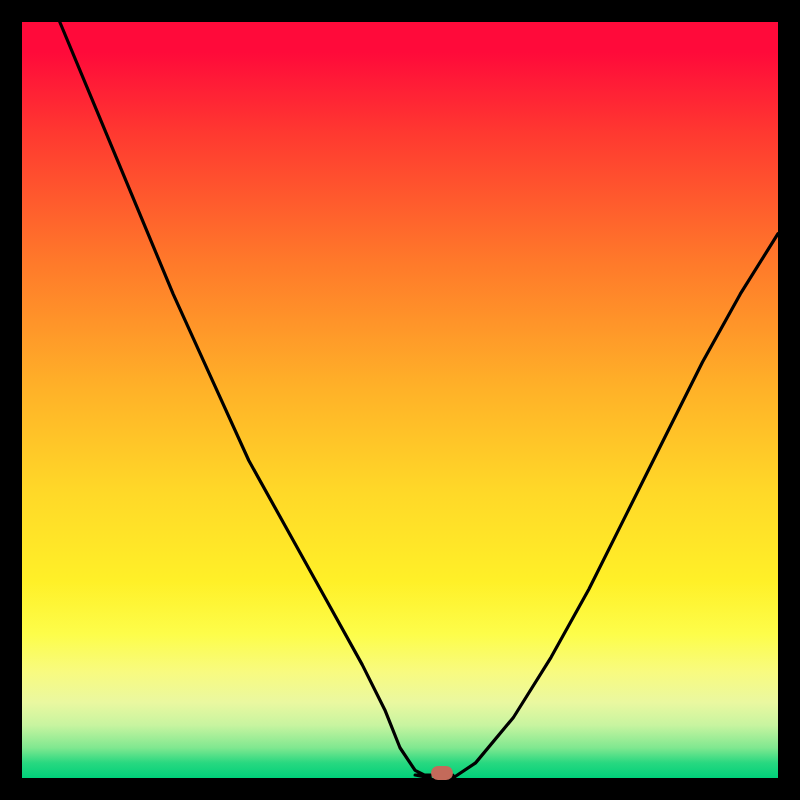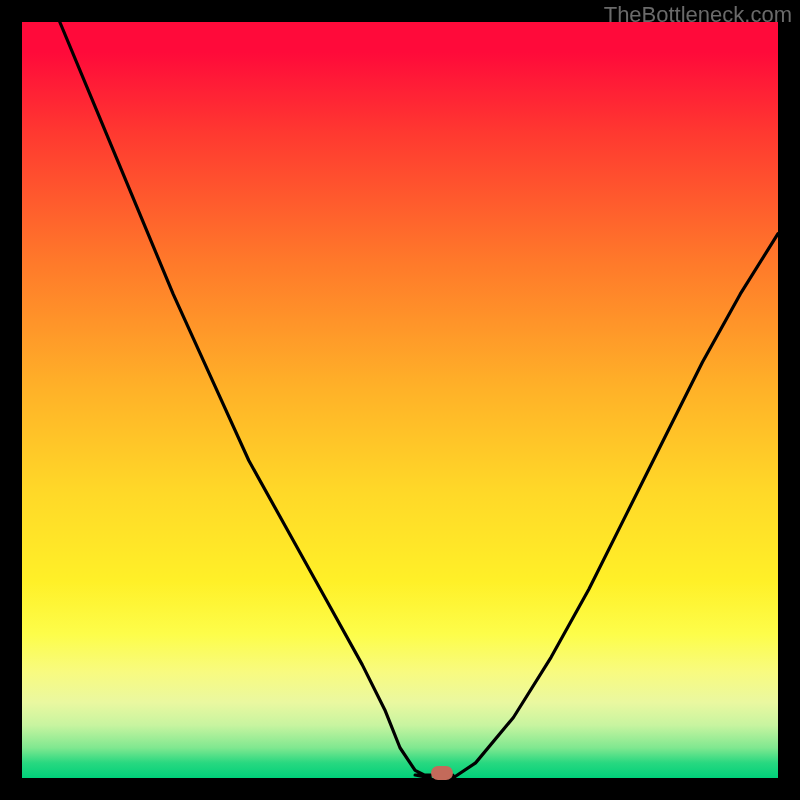--- a/index.html
+++ b/index.html
@@ -73,15 +73,14 @@
 <div class="stage">
 
   <div class="plot-area"></div>
 
   <svg class="curve-svg" viewBox="0 0 756 756" preserveAspectRatio="none">
     <path id="curve-path" fill="none" stroke="#000" stroke-width="3.2" stroke-linecap="round" stroke-linejoin="round" d="M37.80 0.00 L75.60 90.72 L113.40 181.44 L151.20 272.16 L189.00 355.32 L226.80 438.48 L264.60 506.52 L302.40 574.56 L340.20 642.60 L362.88 687.96 L378.00 725.76 L393.12 748.44 L408.24 756.00 L393.12 752.98 L430.92 752.98 L430.92 756.00 L453.60 740.88 L491.40 695.52 L529.20 635.04 L567.00 567.00 L604.80 491.40 L642.60 415.80 L680.40 340.20 L718.20 272.16 L756.00 211.68"></path>
   </svg>
 
   <div id="marker" class="marker" style="left: 430.58px; top: 766.464px;"></div>
 
-  <div class="watermark">TheBottleneck.com</div>
 
 </div>
 
 </body></html>

